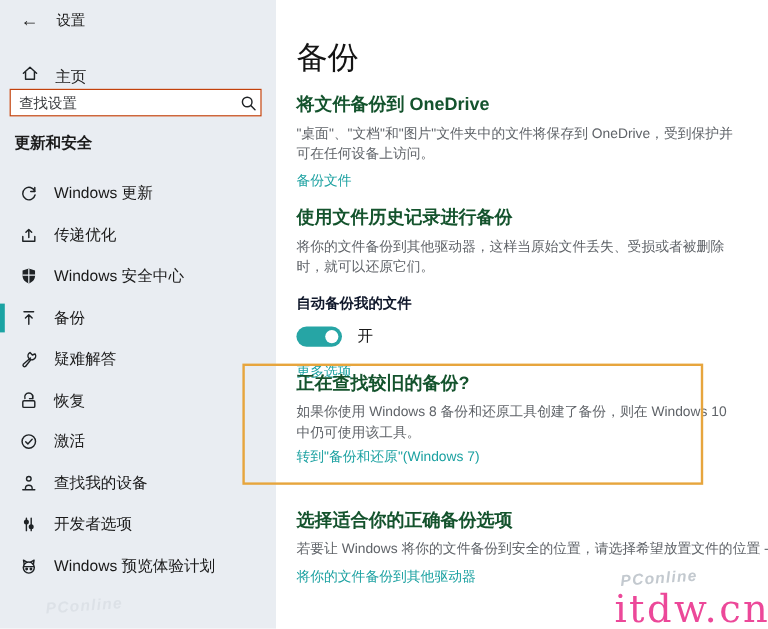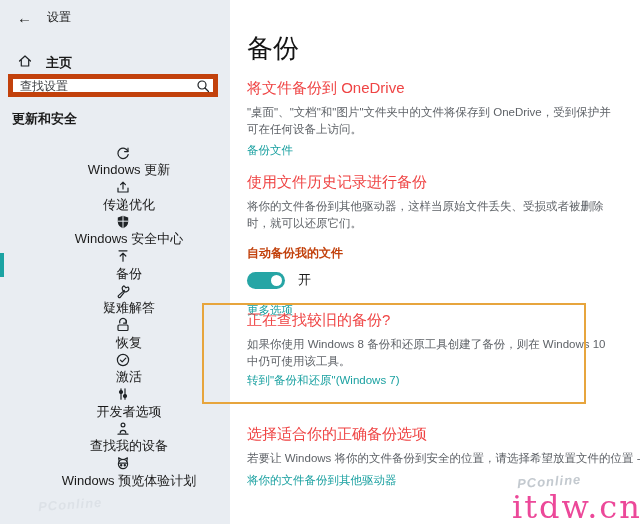--- a/index.html
+++ b/index.html
@@ -12,54 +12,54 @@
   }
   
   .sidebar{
     position:absolute;left:0;top:0;width:230px;height:524px;
     background:#e9edf2;
   }
   .titlebar{display:flex;align-items:center;padding:9px 0 0 17px;}
   .back{font-size:15px;color:#1a1a1a;line-height:14px;cursor:default;}
   .app-title{font-size:12px;margin-left:15px;}
   .home-row{display:flex;align-items:center;margin:27px 0 0 17px;}
-  .home-row .lbl{font-size:13px;margin-left:13px;font-weight:bold;}
+  .home-row .lbl{font-size:13px;margin-left:13px;}
   .searchbox{
     position:absolute;left:8px;top:74px;width:210px;height:23px;
-    background:#fff;border:5px solid #c2410c;box-sizing:border-box;
+    background:#fff;border:1px solid #c2410c;box-sizing:border-box;
     display:flex;align-items:center;
   }
   .searchbox input{
     border:none;outline:none;flex:1;height:100%;font-size:12px;
     font-family:inherit;padding:0 4px 0 7px;color:#1a1a1a;background:transparent;
   }
   .searchbox input::placeholder{color:#3a3d40;opacity:1;}
   .search-ic{width:20px;display:flex;justify-content:center;align-items:center;}
   .cat-header{position:absolute;left:12px;top:110px;font-size:13px;font-weight:bold;}
   .nav{position:absolute;left:0;top:144px;width:230px;}
   .nav-item{
     position:relative;height:34.5px;display:flex;align-items:center;
-    padding-left:15px;cursor:default;flex-direction:column;
+    padding-left:15px;cursor:default;
   }
   .nav-item .ic{width:17px;height:17px;display:flex;align-items:center;justify-content:center;flex:0 0 17px;}
   .nav-item .lbl{font-size:13px;margin-left:13px;white-space:nowrap;}
   .nav-item.selected::before{
     content:"";position:absolute;left:0;top:5px;bottom:5px;width:4px;
     background:#1ba3a3;
   }
   svg.glyph{stroke:#1f2326;stroke-width:1.2;fill:none;stroke-linecap:round;stroke-linejoin:round;}
   
   .content{position:absolute;left:230px;top:0;width:410px;height:524px;background:#fff;}
   .page-title{position:absolute;left:17px;top:31px;font-size:26px;font-weight:400;color:#141414;}
   .sec{position:absolute;left:17px;width:380px;}
-  .sec-h{font-size:15px;font-weight:400;color:#ef4444;line-height:20px;}
+  .sec-h{font-size:15px;font-weight:700;color:#14532d;line-height:20px;}
   .body-txt{font-size:11.5px;color:#5f6368;line-height:17px;margin-top:6px;white-space:pre-line;}
   .body-clip{white-space:nowrap;width:400px;overflow:visible;}
   .tlink{font-size:11.5px;color:#1ba1a1;margin-top:5px;display:inline-block;cursor:pointer;text-align:right;}
-  .bold-lbl{font-size:12px;font-weight:bold;color:#c2410c;margin-top:13px;}
+  .bold-lbl{font-size:12px;font-weight:bold;color:#0f172a;margin-top:13px;}
   .toggle-row{display:flex;align-items:center;margin-top:9px;}
   .toggle{
     width:38px;height:17px;border-radius:9px;background:#26a5a5;position:relative;cursor:pointer;
   }
   .toggle .knob{
     position:absolute;right:3px;top:3px;width:11px;height:11px;border-radius:50%;background:#fff;
   }
   .toggle-state{font-size:13px;margin-left:13px;}
   
   .annot{
@@ -177,37 +177,37 @@
             <circle cx="8" cy="8" r="5.6"></circle>
             <path d="M5.4 8.1 L7.2 9.9 L10.8 6.1"></path>
           </svg>
       </span>
       <span class="lbl">激活</span>
     </div>
 
     <div class="nav-item">
       <span class="ic">
         <svg class="glyph" width="16" height="16" viewBox="0 0 16 16">
+            <circle cx="8" cy="4" r="1.9"></circle>
+            <path d="M5.2 12 C5.2 8.6 10.8 8.6 10.8 12"></path>
+            <path d="M3 13.2 H13"></path>
+          </svg>
+      </span>
+      <span class="lbl">查找我的设备</span>
+    </div>
+
+    <div class="nav-item">
+      <span class="ic">
+        <svg class="glyph" width="16" height="16" viewBox="0 0 16 16">
             <path d="M6 2.8 V13.2 M10 2.8 V13.2"></path>
             <circle cx="6" cy="6" r="1.5" fill="#1f2326"></circle>
             <circle cx="10" cy="10" r="1.5" fill="#1f2326"></circle>
           </svg>
       </span>
       <span class="lbl">开发者选项</span>
-    </div>
-
-    <div class="nav-item">
-      <span class="ic">
-        <svg class="glyph" width="16" height="16" viewBox="0 0 16 16">
-            <circle cx="8" cy="4" r="1.9"></circle>
-            <path d="M5.2 12 C5.2 8.6 10.8 8.6 10.8 12"></path>
-            <path d="M3 13.2 H13"></path>
-          </svg>
-      </span>
-      <span class="lbl">查找我的设备</span>
     </div>
 
     <div class="nav-item">
       <span class="ic">
         <svg class="glyph" width="16" height="16" viewBox="0 0 16 16">
             <path d="M4.2 6.5 L3.6 2.8 L6.8 4.6 M11.8 6.5 L12.4 2.8 L9.2 4.6"></path>
             <circle cx="8" cy="9" r="4.6"></circle>
             <path d="M4 8.2 H12"></path>
             <circle cx="6.2" cy="10.2" r="0.6" fill="#1f2326"></circle>
             <circle cx="9.8" cy="10.2" r="0.6" fill="#1f2326"></circle>

